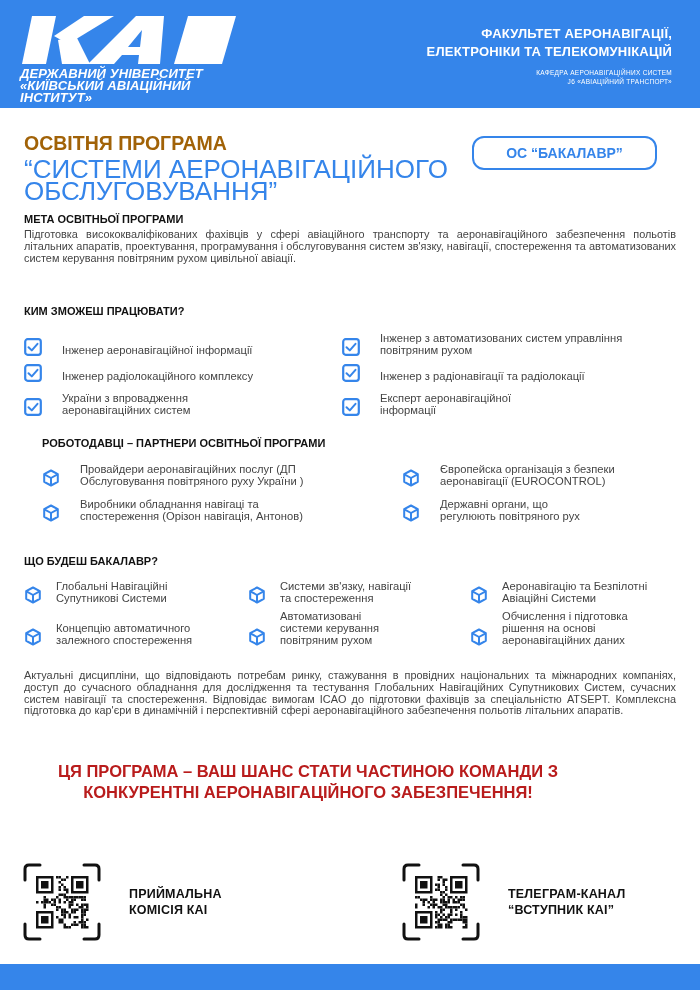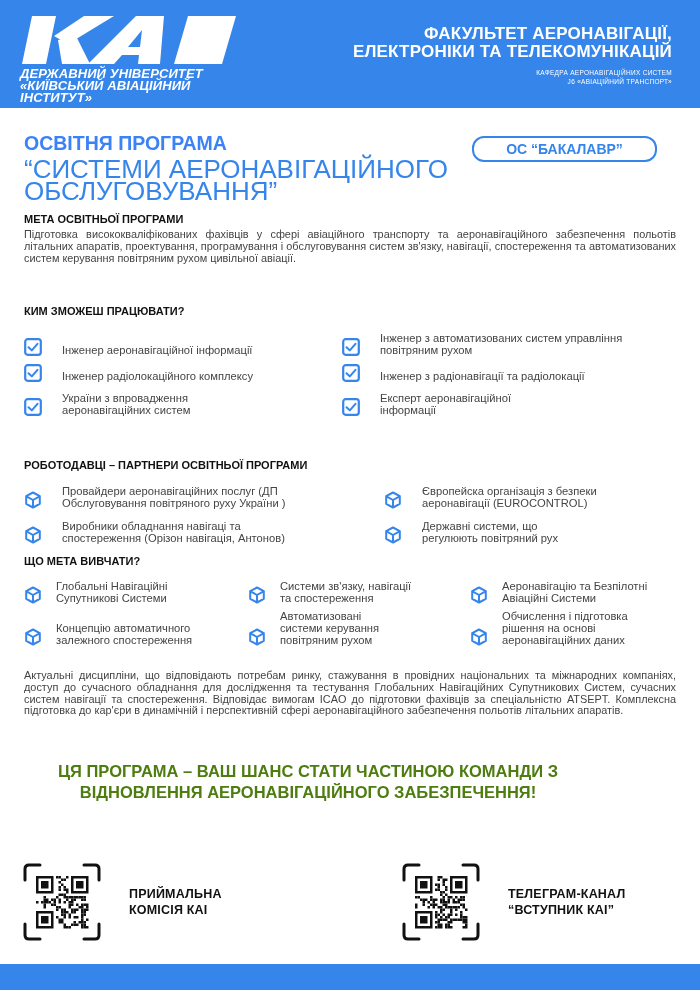--- a/index.html
+++ b/index.html
@@ -7,45 +7,45 @@
   body { font-family: "Liberation Sans", sans-serif; color: #1a1a1a; position: relative; }
 
   .header {
     position: absolute; left: 0; top: 0; width: 700px; height: 108px;
     background: #3585ea; color: #fff;
   }
   .logo { position: absolute; left: 18px; top: 14px; width: 230px; }
   .logo svg { display: block; }
   .logo-sub { font-size: 13px; font-weight: bold; font-style: italic; line-height: 12px; margin-top: 2px; padding-left: 2px; letter-spacing: 0.1px; }
   .faculty { position: absolute; right: 28px; top: 25px; text-align: right; }
-  .faculty-title { font-size: 17px; font-weight: bold; line-height: 18px; letter-spacing: 0.2px; }
+  .faculty-title { font-size: 13px; font-weight: bold; line-height: 18px; letter-spacing: 0.2px; }
   .dept { font-size: 6.5px; line-height: 8.5px; margin-top: 8px; letter-spacing: 0.3px; }
 
   .main { position: absolute; left: 24px; top: 133px; width: 652px; }
-  .prog-title { font-size: 19.5px; font-weight: bold; line-height: 21px; color: #3b82f6; }
+  .prog-title { font-size: 19.5px; font-weight: bold; line-height: 21px; color: #a16207; }
   .prog-name { font-size: 26px; font-weight: normal; line-height: 22px; color: #3585ea; }
   .badge {
-    position: absolute; right: 19px; top: 3px; width: 185px; height: 26px;
+    position: absolute; right: 19px; top: 3px; width: 185px; height: 34px;
     border: 2px solid #3585ea; border-radius: 12px;
     display: flex; align-items: center; justify-content: center;
     font-size: 14px; font-weight: bold; color: #3585ea;
   }
   h2 { font-size: 11px; font-weight: bold; color: #111; line-height: 16px; }
   p.body { font-size: 10.9px; line-height: 11.8px; color: #444; text-align: justify; }
 
   .sec { position: absolute; left: 24px; width: 652px; }
   .grid2 { display: grid; grid-template-columns: 318px 334px; row-gap: 8px; margin-top: 11px; }
   .grid3 { display: grid; grid-template-columns: 224px 222px 206px; row-gap: 4px; margin-top: 9px; }
   .item { display: flex; align-items: flex-end; font-size: 11.2px; line-height: 12px; color: #444; }
   .item .ico { flex: 0 0 auto; width: 18px; height: 18px; margin-right: 20px; margin-top: 0px; }
   .grid3 .item .ico { margin-right: 14px; margin-top: 3px; }
   .grid2e .item .ico { margin-top: 3px; }
   .item .txt { padding-top: 2px; }
 
-  .cta { position: absolute; left: 0; width: 616px; top: 761px; text-align: center; color: #4d7c0f;
+  .cta { position: absolute; left: 0; width: 616px; top: 761px; text-align: center; color: #b91c1c;
     font-size: 16.5px; font-weight: bold; line-height: 21px; }
 
   .qr-block { position: absolute; top: 862px; display: flex; align-items: center; }
   .qr-frame { width: 80px; height: 80px; position: relative; }
   .qr-label { font-size: 12.5px; font-weight: bold; line-height: 16px; color: #111; margin-left: 27px; letter-spacing: 0.2px; }
 
   .footer { position: absolute; left: 0; top: 964px; width: 700px; height: 26px; background: #3585ea; }
 </style>
 </head>
 <body>
@@ -133,21 +133,21 @@
     <div class="item">
         <span class="ico chk"><svg width="18" height="18" viewBox="0 0 18 18">
             <rect x="1.2" y="1.2" width="15.6" height="15.6" rx="2.5" fill="none" stroke="#3585ea" stroke-width="2.2"></rect>
             <polyline points="4.5,9.2 7.8,12.4 13.5,5.8" fill="none" stroke="#3585ea" stroke-width="2" stroke-linecap="round" stroke-linejoin="round"></polyline>
           </svg></span>
         <span class="txt" style="max-width:170px;">Експерт аеронавігаційної інформації</span>
       </div>
   </div>
 </div>
 
-<div class="sec" style="top:457px;">
+<div class="sec" style="top:435px;margin-left:18px;">
   <h2>РОБОТОДАВЦІ – ПАРТНЕРИ ОСВІТНЬОЇ ПРОГРАМИ</h2>
   <div class="grid2 grid2e" style="grid-template-columns:360px 292px; margin-top:10px; row-gap:9px;">
     <div class="item">
         <span class="ico cube"><svg width="18" height="18" viewBox="0 0 18 18">
             <path d="M9 1.5 L15.8 5.2 L15.8 12.8 L9 16.5 L2.2 12.8 L2.2 5.2 Z" fill="none" stroke="#3585ea" stroke-width="2" stroke-linejoin="round"></path>
             <path d="M2.4 5.3 L9 9 L15.6 5.3 M9 9 L9 16.3" fill="none" stroke="#3585ea" stroke-width="2" stroke-linejoin="round"></path>
           </svg></span>
         <span class="txt" style="max-width:225px;">Провайдери аеронавігаційних послуг (ДП Обслуговування повітряного руху України )</span>
       </div>
     <div class="item">
@@ -162,27 +162,27 @@
             <path d="M9 1.5 L15.8 5.2 L15.8 12.8 L9 16.5 L2.2 12.8 L2.2 5.2 Z" fill="none" stroke="#3585ea" stroke-width="2" stroke-linejoin="round"></path>
             <path d="M2.4 5.3 L9 9 L15.6 5.3 M9 9 L9 16.3" fill="none" stroke="#3585ea" stroke-width="2" stroke-linejoin="round"></path>
           </svg></span>
         <span class="txt" style="max-width:225px;">Виробники обладнання навігаці та спостереження (Орізон навігація, Антонов)</span>
       </div>
     <div class="item">
         <span class="ico cube"><svg width="18" height="18" viewBox="0 0 18 18">
             <path d="M9 1.5 L15.8 5.2 L15.8 12.8 L9 16.5 L2.2 12.8 L2.2 5.2 Z" fill="none" stroke="#3585ea" stroke-width="2" stroke-linejoin="round"></path>
             <path d="M2.4 5.3 L9 9 L15.6 5.3 M9 9 L9 16.3" fill="none" stroke="#3585ea" stroke-width="2" stroke-linejoin="round"></path>
           </svg></span>
-        <span class="txt" style="max-width:150px;">Державні системи, що регулюють повітряний рух</span>
+        <span class="txt" style="max-width:150px;">Державні органи, що регулюють повітряного рух</span>
       </div>
   </div>
 </div>
 
 <div class="sec" style="top:553px;">
-  <h2>ЩО МЕТА ВИВЧАТИ?</h2>
+  <h2>ЩО БУДЕШ БАКАЛАВР?</h2>
   <div class="grid3">
     <div class="item">
         <span class="ico cube"><svg width="18" height="18" viewBox="0 0 18 18">
             <path d="M9 1.5 L15.8 5.2 L15.8 12.8 L9 16.5 L2.2 12.8 L2.2 5.2 Z" fill="none" stroke="#3585ea" stroke-width="2" stroke-linejoin="round"></path>
             <path d="M2.4 5.3 L9 9 L15.6 5.3 M9 9 L9 16.3" fill="none" stroke="#3585ea" stroke-width="2" stroke-linejoin="round"></path>
           </svg></span>
         <span class="txt" style="max-width:140px;">Глобальні Навігаційні Супутникові Системи</span>
       </div>
     <div class="item">
         <span class="ico cube"><svg width="18" height="18" viewBox="0 0 18 18">
@@ -221,21 +221,21 @@
       </div>
   </div>
 </div>
 
 <div class="sec" style="top:665px;">
   <p class="body" style="margin-top:5px;">Актуальні дисципліни, що відповідають потребам ринку, стажування в провідних національних та міжнародних компаніях, доступ до сучасного обладнання для дослідження та тестування Глобальних Навігаційних Супутникових Систем, сучасних систем навігації та спостереження. Відповідає вимогам ICAO до підготовки фахівців за спеціальністю ATSEPT. Комплексна підготовка до кар'єри в динамічній і перспективній сфері аеронавігаційного забезпечення польотів літальних апаратів.</p>
 </div>
 
 <div class="cta">
   <div>ЦЯ ПРОГРАМА – ВАШ ШАНС СТАТИ ЧАСТИНОЮ КОМАНДИ З</div>
-  <div>ВІДНОВЛЕННЯ АЕРОНАВІГАЦІЙНОГО ЗАБЕЗПЕЧЕННЯ!</div>
+  <div>КОНКУРЕНТНІ АЕРОНАВІГАЦІЙНОГО ЗАБЕЗПЕЧЕННЯ!</div>
 </div>
 
 <div class="qr-block" style="left:22px;">
   <div class="qr-frame"><svg width="80" height="80" viewBox="0 0 80 80">
         <path d="M3 18 L3 7 Q3 3 7 3 L18 3" fill="none" stroke="#111" stroke-width="3" stroke-linecap="round"></path>
         <path d="M62 3 L73 3 Q77 3 77 7 L77 18" fill="none" stroke="#111" stroke-width="3" stroke-linecap="round"></path>
         <path d="M3 62 L3 73 Q3 77 7 77 L18 77" fill="none" stroke="#111" stroke-width="3" stroke-linecap="round"></path>
         <path d="M62 77 L73 77 Q77 77 77 73 L77 62" fill="none" stroke="#111" stroke-width="3" stroke-linecap="round"></path>
         <rect x="34" y="14" width="2.5" height="2.5" fill="#111"></rect>
         <rect x="36.5" y="14" width="2.5" height="2.5" fill="#111"></rect>

